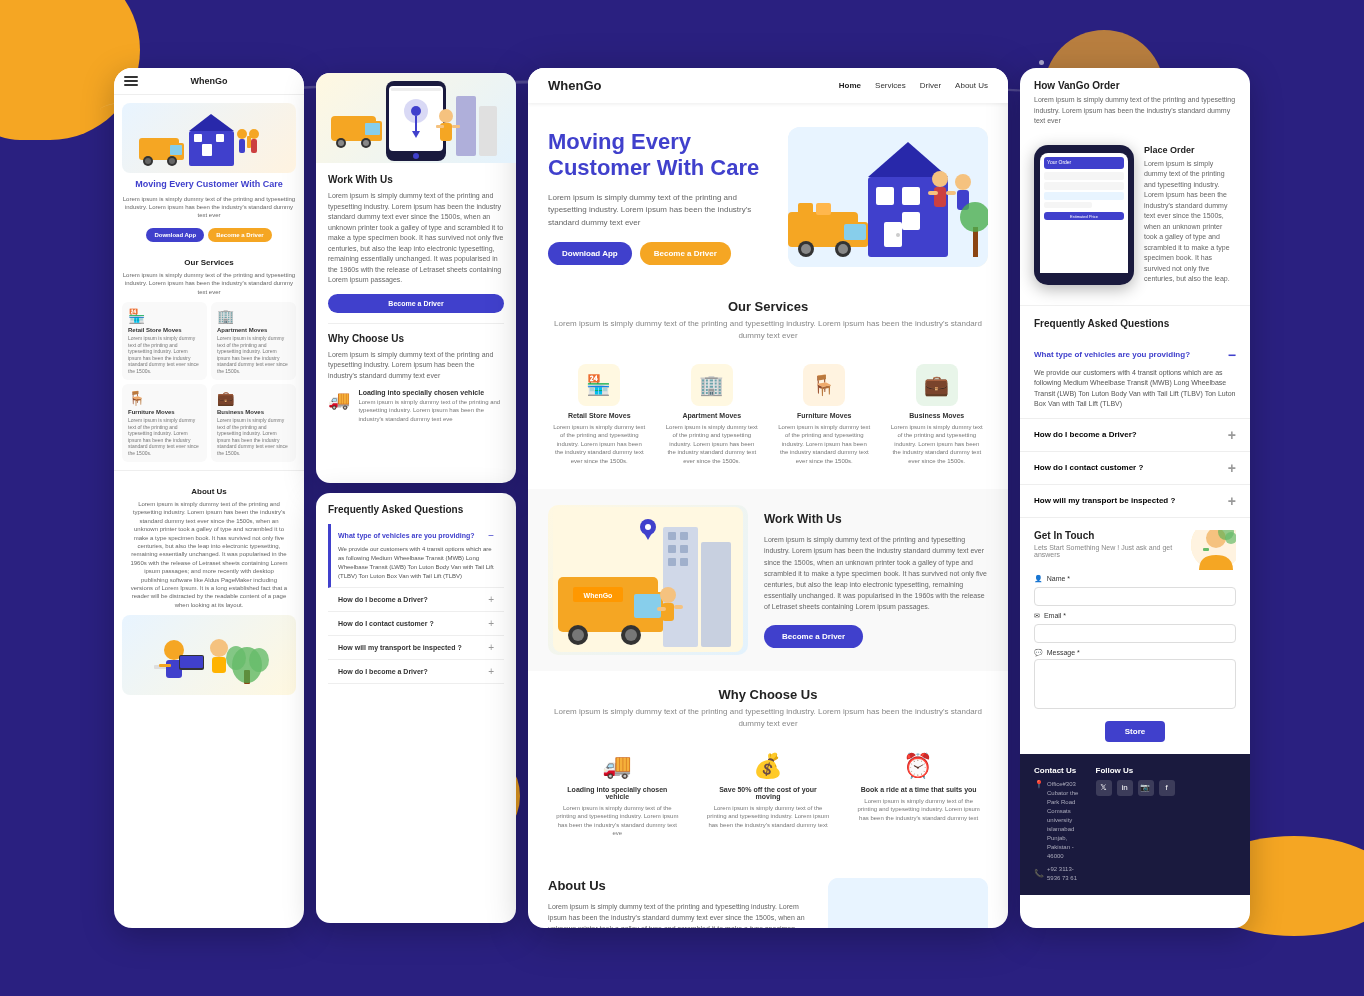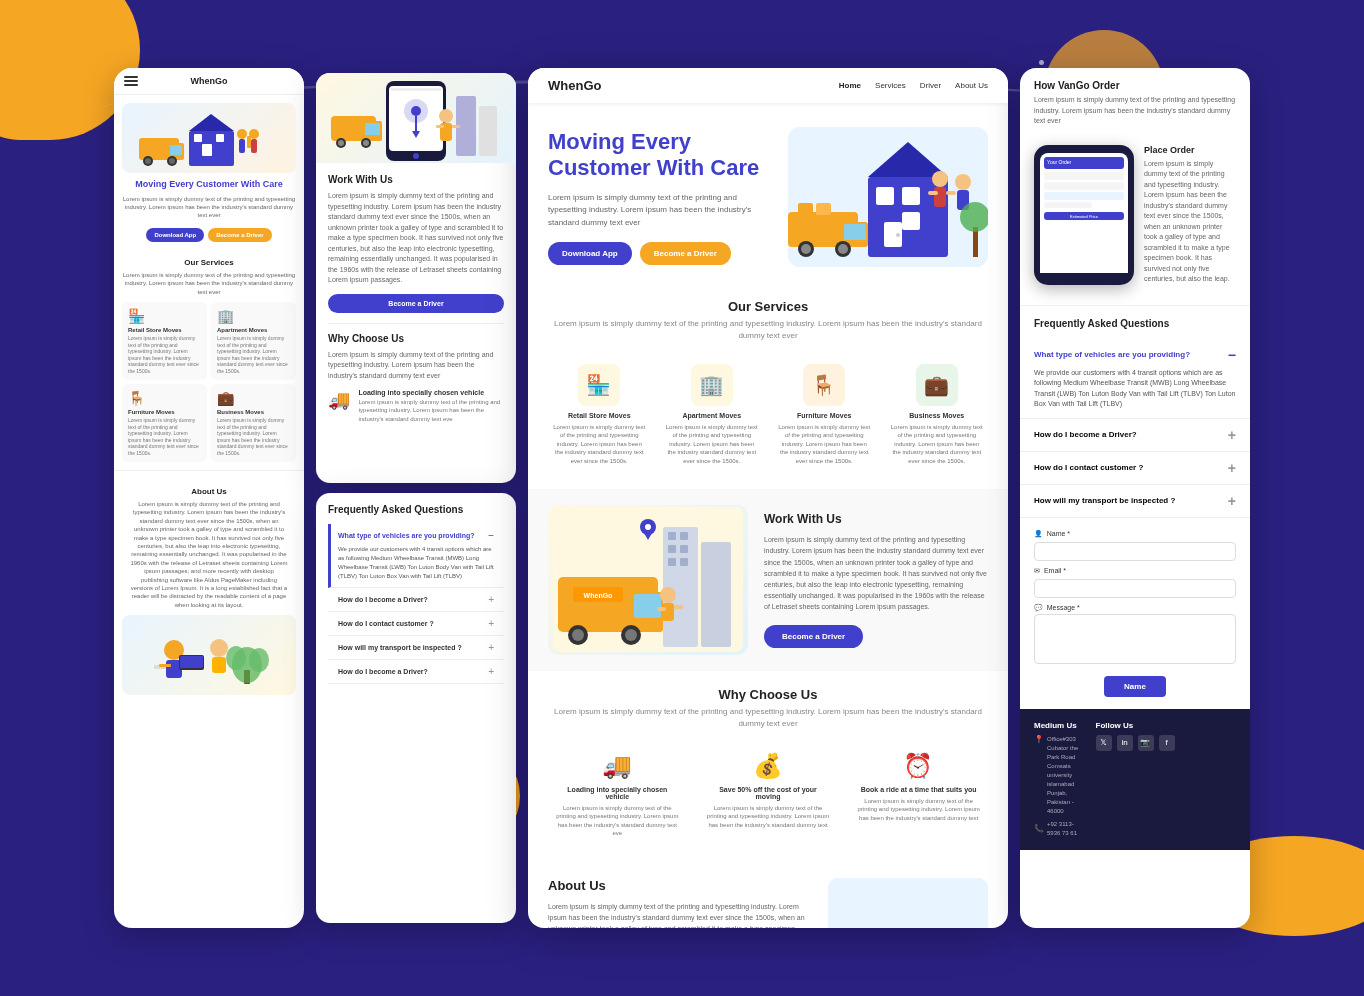--- a/index.html
+++ b/index.html
@@ -1197,20 +1197,34 @@
     </div>
 
     <div class="rfaq-item">
       <div class="rfaq-question">
         <span>How will my transport be inspected ?</span>
         <span class="rfaq-icon">+</span>
       </div>
     </div>
 
     <div class="contact-section">
+      <div style="overflow:hidden;">
+        <div class="contact-avatar">
+          <svg width="50" height="50" viewBox="0 0 50 50">
+            <circle cx="25" cy="25" r="25" fill="#fff3e0"></circle>
+            <circle cx="25" cy="18" r="10" fill="#f5c27f"></circle>
+            <path d="M 8 50 Q 8 35 25 35 Q 42 35 42 50 Z" fill="#f5a623"></path>
+            <rect x="12" y="28" width="6" height="3" fill="#66bb6a" rx="1"></rect>
+            <circle cx="35" cy="12" r="8" fill="#4caf50" opacity="0.6"></circle>
+            <circle cx="40" cy="18" r="6" fill="#66bb6a" opacity="0.7"></circle>
+          </svg>
+        </div>
+        <div class="contact-title">Get In Touch</div>
+        <div class="contact-subtitle">Lets Start Something New ! Just ask and get answers</div>
+      </div>
 
       <div class="contact-field">
         <div class="contact-label">
           <span>👤</span>
           <span>Name *</span>
         </div>
         <input type="text" class="contact-input" style="">
       </div>
 
       <div class="contact-field">
@@ -1222,26 +1236,26 @@
       </div>
 
       <div class="contact-field">
         <div class="contact-label">
           <span>💬</span>
           <span>Message *</span>
         </div>
         <textarea class="contact-textarea" style=""></textarea>
       </div>
 
-      <button class="contact-btn">Name</button>
+      <button class="contact-btn">Store</button>
     </div>
 
     <div class="footer-section">
       <div>
-        <div class="footer-col-title">Medium Us</div>
+        <div class="footer-col-title">Contact Us</div>
         <div style="display:flex;align-items:flex-start;gap:3px;margin-bottom:4px;">
           <span style="color:#aab;font-size:8px;flex-shrink:0;">📍</span>
           <div class="footer-contact-text">Office#303 Cubator the Park Road Comsats university islamabad Punjab, Pakistan - 46000</div>
         </div>
         <div style="display:flex;align-items:center;gap:3px;">
           <span style="color:#aab;font-size:8px;">📞</span>
           <div class="footer-contact-text">+92 3113- 5936 73 61</div>
         </div>
       </div>
       <div>

